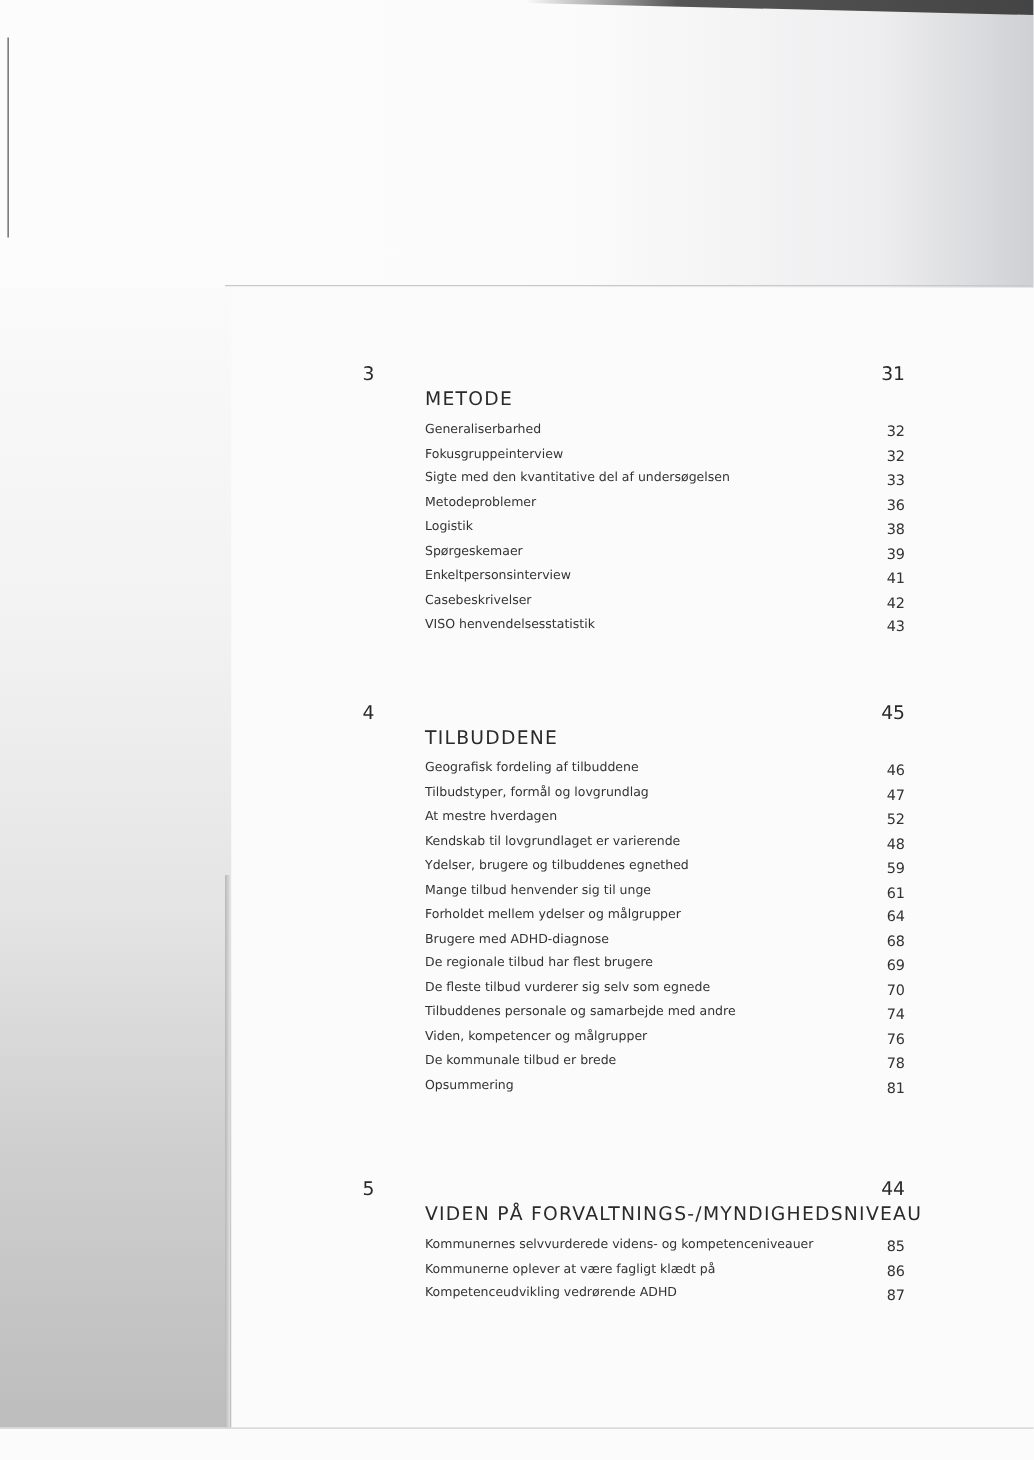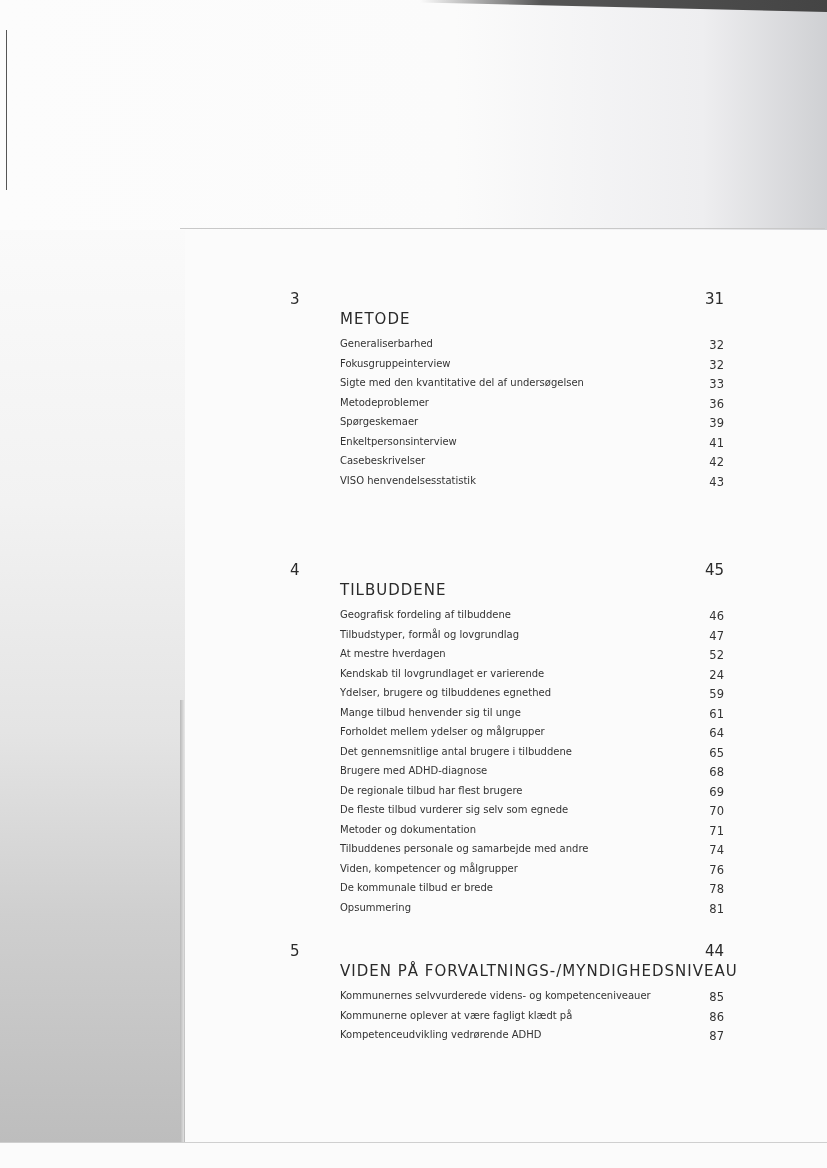--- a/index.html
+++ b/index.html
@@ -94,20 +94,24 @@
         </div>
       <div class="entry">
           <span class="entry-title">Sigte med den kvantitative del af undersøgelsen</span>
           <span class="entry-page">33</span>
         </div>
       <div class="entry">
           <span class="entry-title">Metodeproblemer</span>
           <span class="entry-page">36</span>
         </div>
       <div class="entry">
+          <span class="entry-title">Logistik</span>
+          <span class="entry-page">38</span>
+        </div>
+      <div class="entry">
           <span class="entry-title">Spørgeskemaer</span>
           <span class="entry-page">39</span>
         </div>
       <div class="entry">
           <span class="entry-title">Enkeltpersonsinterview</span>
           <span class="entry-page">41</span>
         </div>
       <div class="entry">
           <span class="entry-title">Casebeskrivelser</span>
           <span class="entry-page">42</span>
@@ -133,53 +137,45 @@
       <div class="entry">
           <span class="entry-title">Tilbudstyper, formål og lovgrundlag</span>
           <span class="entry-page">47</span>
         </div>
       <div class="entry">
           <span class="entry-title">At mestre hverdagen</span>
           <span class="entry-page">52</span>
         </div>
       <div class="entry">
           <span class="entry-title">Kendskab til lovgrundlaget er varierende</span>
-          <span class="entry-page">24</span>
+          <span class="entry-page">48</span>
         </div>
       <div class="entry">
           <span class="entry-title">Ydelser, brugere og tilbuddenes egnethed</span>
           <span class="entry-page">59</span>
         </div>
       <div class="entry">
           <span class="entry-title">Mange tilbud henvender sig til unge</span>
           <span class="entry-page">61</span>
         </div>
       <div class="entry">
           <span class="entry-title">Forholdet mellem ydelser og målgrupper</span>
           <span class="entry-page">64</span>
         </div>
       <div class="entry">
-          <span class="entry-title">Det gennemsnitlige antal brugere i tilbuddene</span>
-          <span class="entry-page">65</span>
-        </div>
-      <div class="entry">
           <span class="entry-title">Brugere med ADHD-diagnose</span>
           <span class="entry-page">68</span>
         </div>
       <div class="entry">
           <span class="entry-title">De regionale tilbud har flest brugere</span>
           <span class="entry-page">69</span>
         </div>
       <div class="entry">
           <span class="entry-title">De fleste tilbud vurderer sig selv som egnede</span>
           <span class="entry-page">70</span>
-        </div>
-      <div class="entry">
-          <span class="entry-title">Metoder og dokumentation</span>
-          <span class="entry-page">71</span>
         </div>
       <div class="entry">
           <span class="entry-title">Tilbuddenes personale og samarbejde med andre</span>
           <span class="entry-page">74</span>
         </div>
       <div class="entry">
           <span class="entry-title">Viden, kompetencer og målgrupper</span>
           <span class="entry-page">76</span>
         </div>
       <div class="entry">

